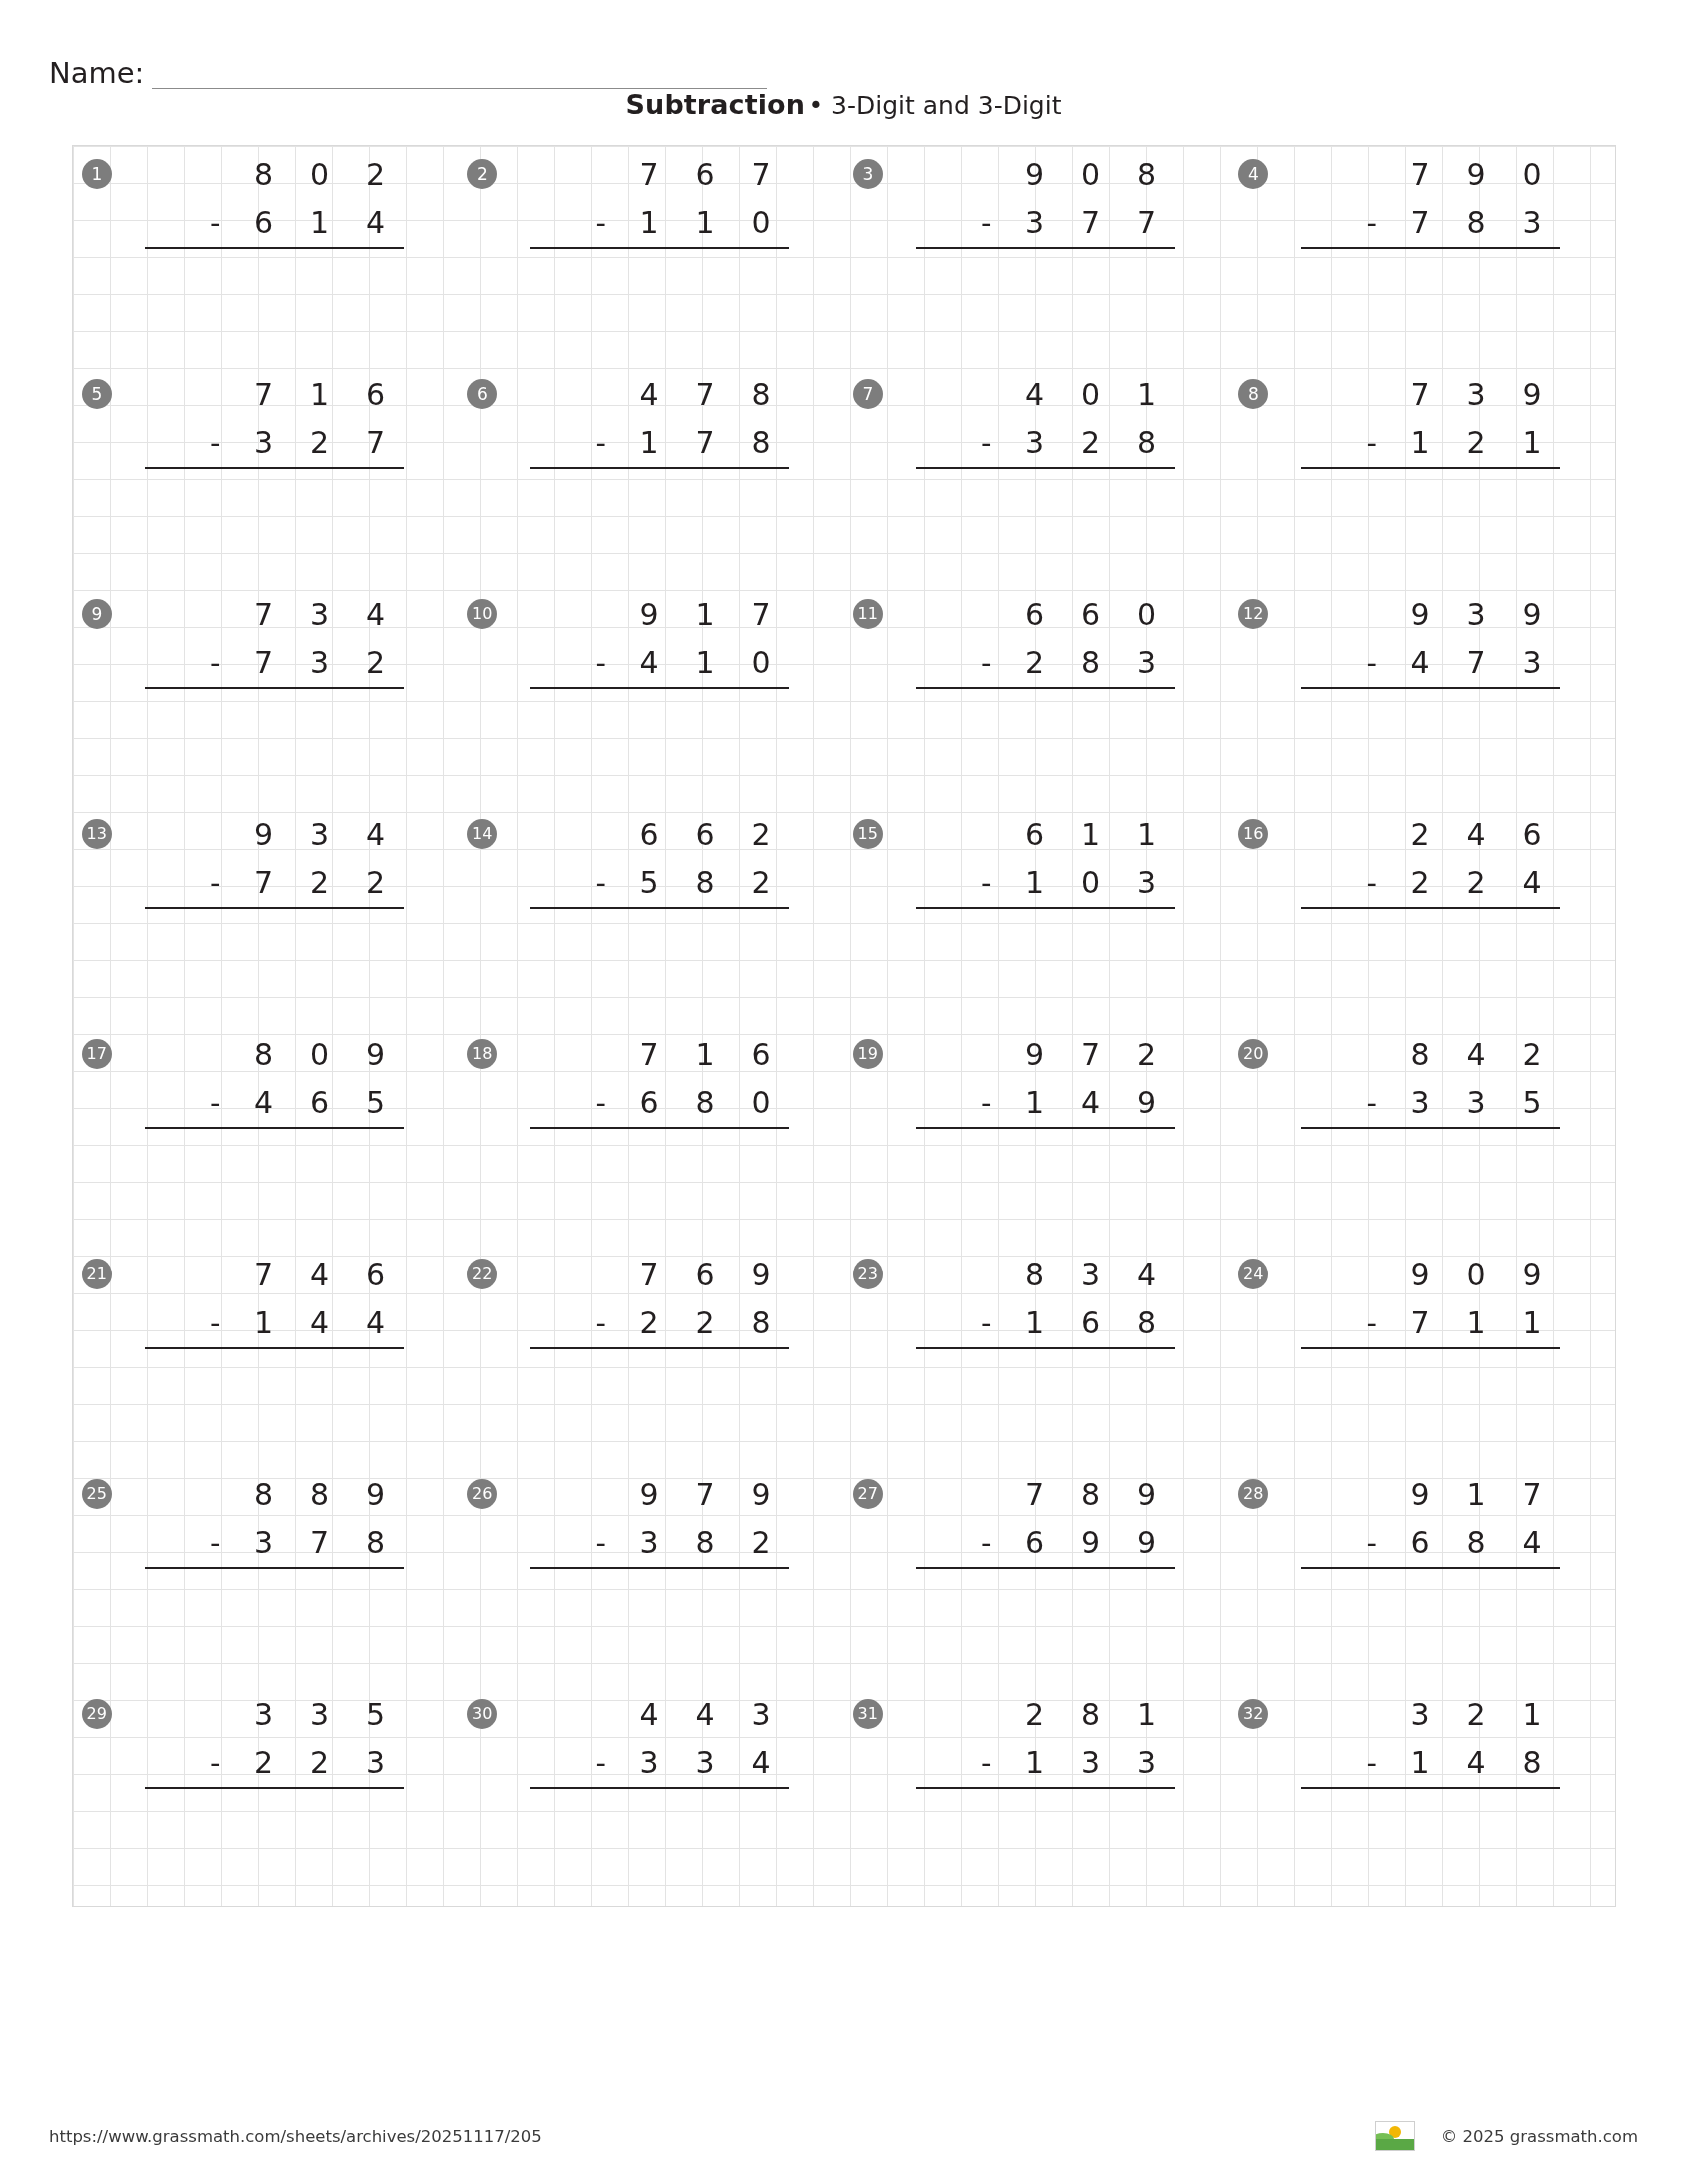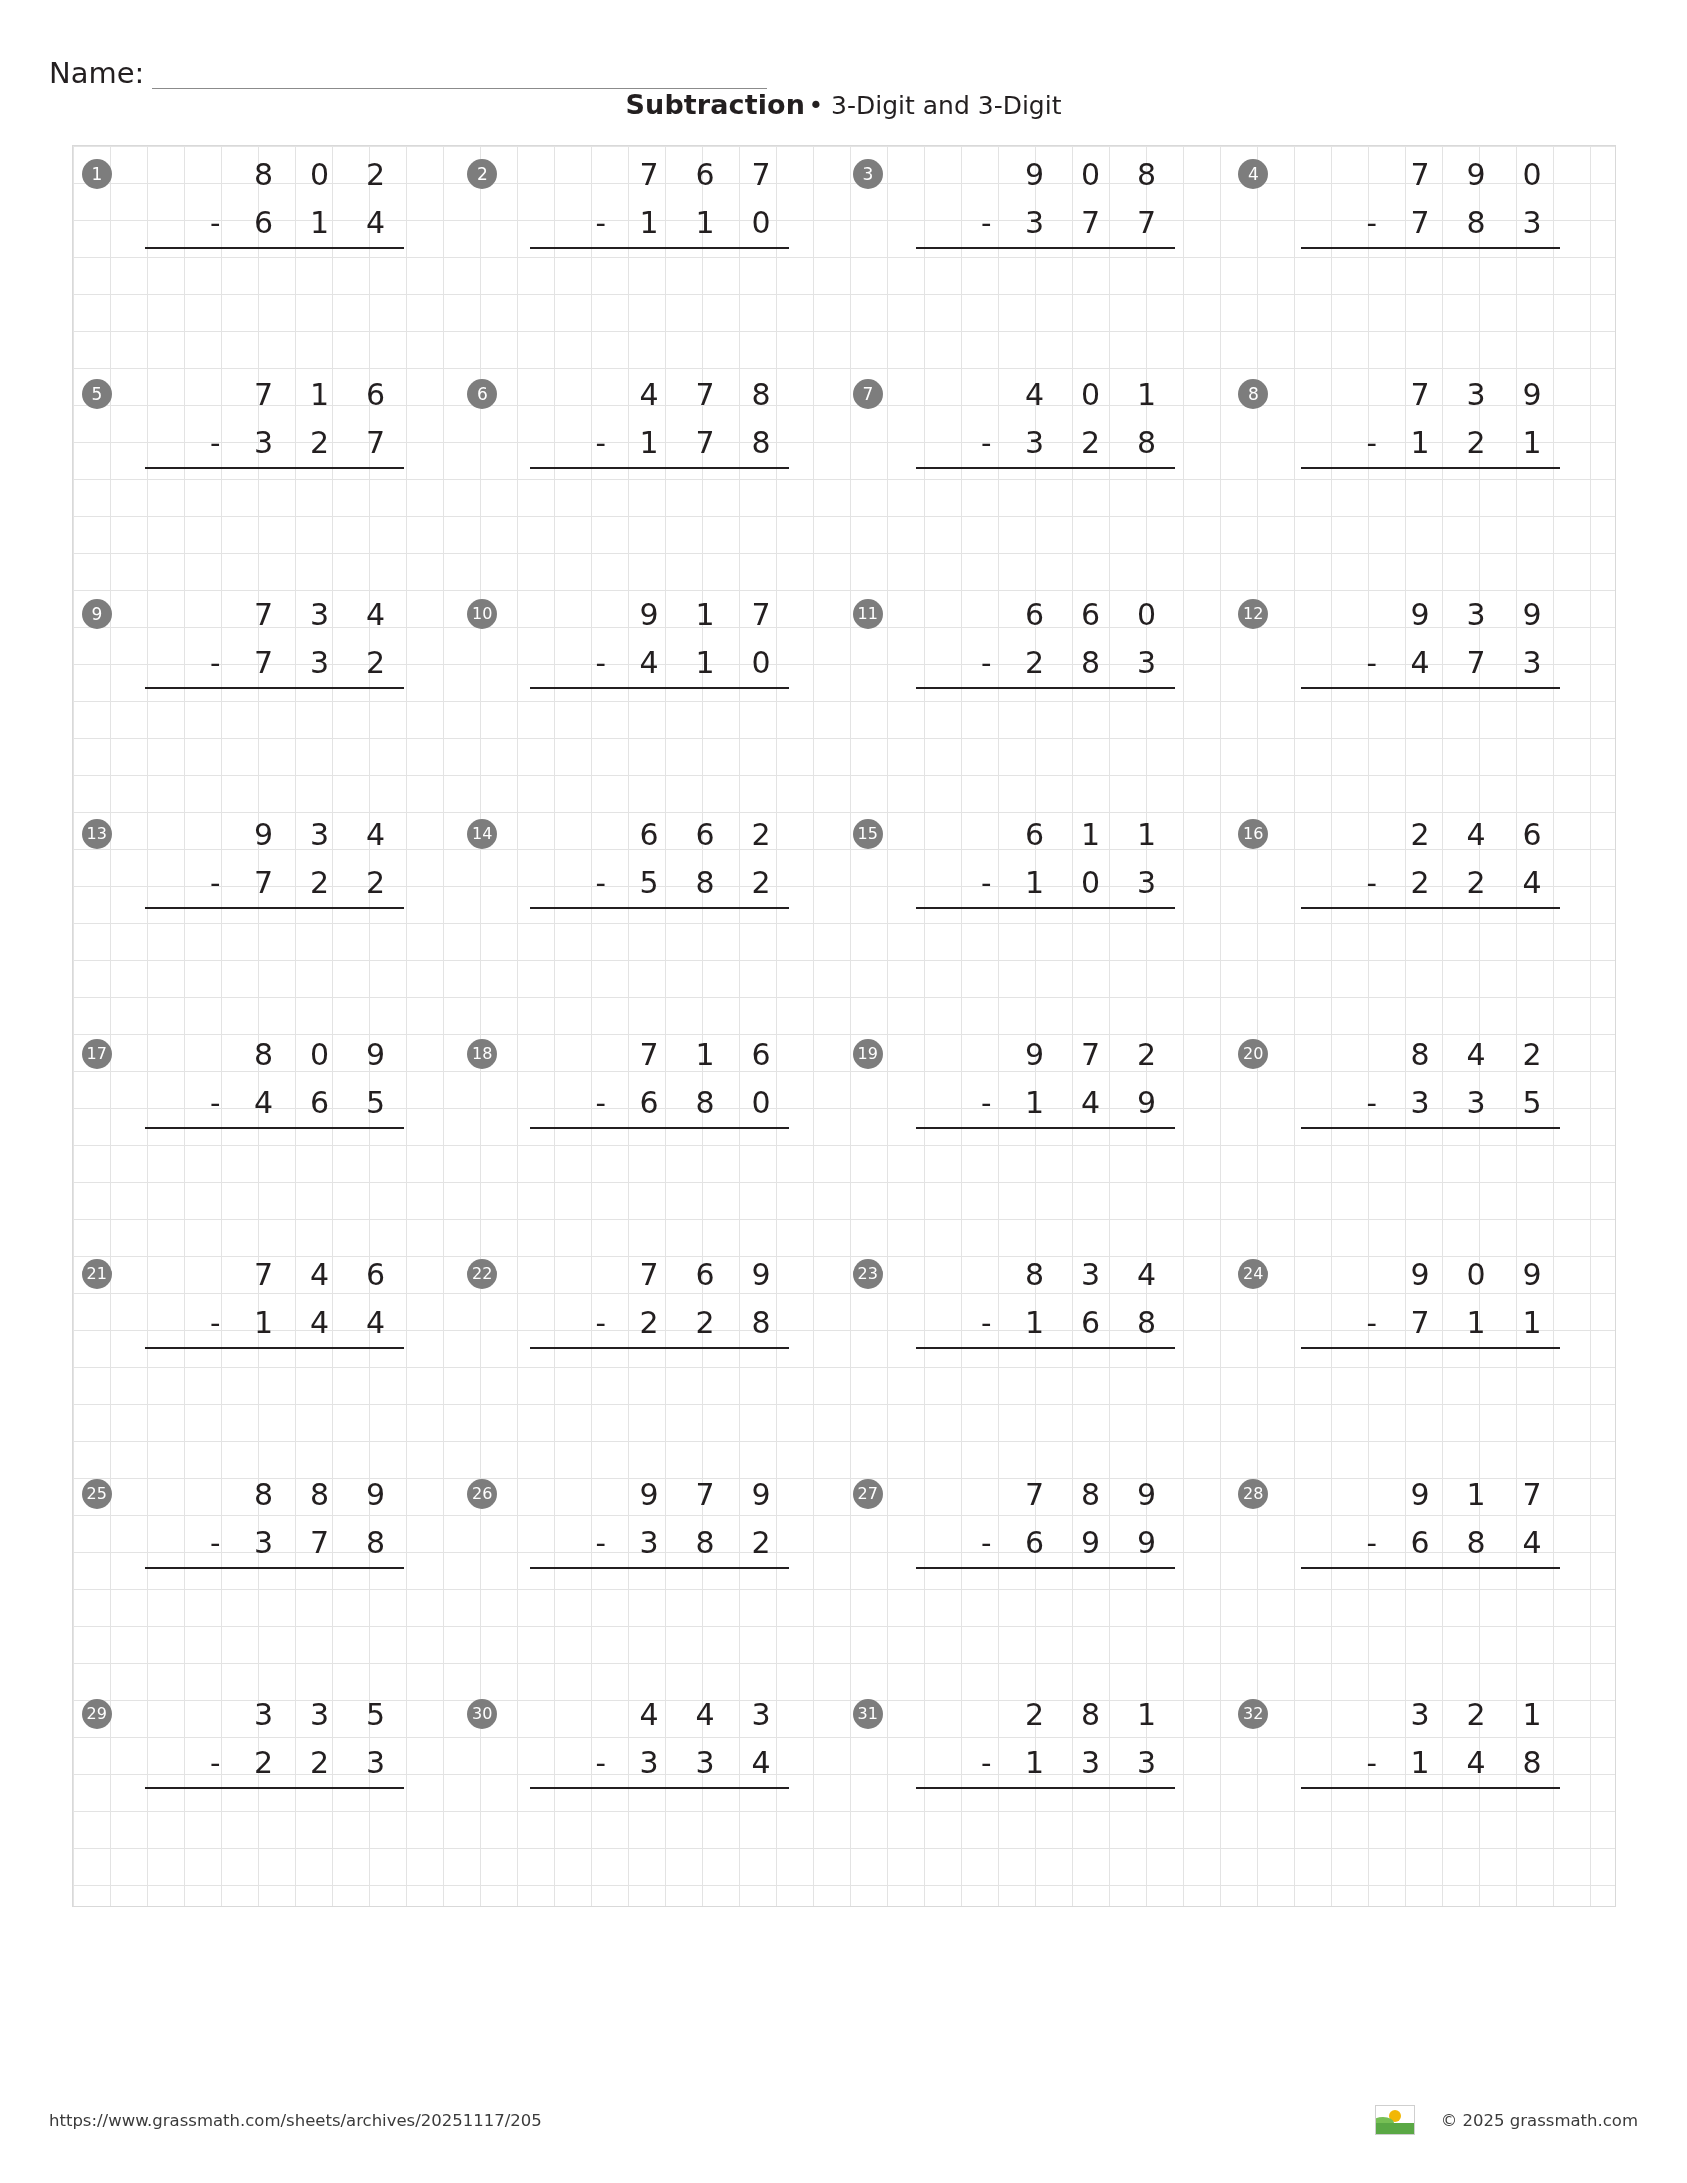--- a/index.html
+++ b/index.html
@@ -144,21 +144,21 @@
     margin-left: 32px;
     width: 259px;
     border-bottom: 2px solid #231f20;
   }
 
   
   .footer {
     position: absolute;
     left: 49px;
     right: 49px;
-    bottom: 48px;
+    bottom: 32px;
     display: flex;
     align-items: center;
     justify-content: space-between;
     font-size: 16.5px;
     color: #3b3b3b;
   }
   .footer-right {
     display: flex;
     align-items: center;
     gap: 26px;

